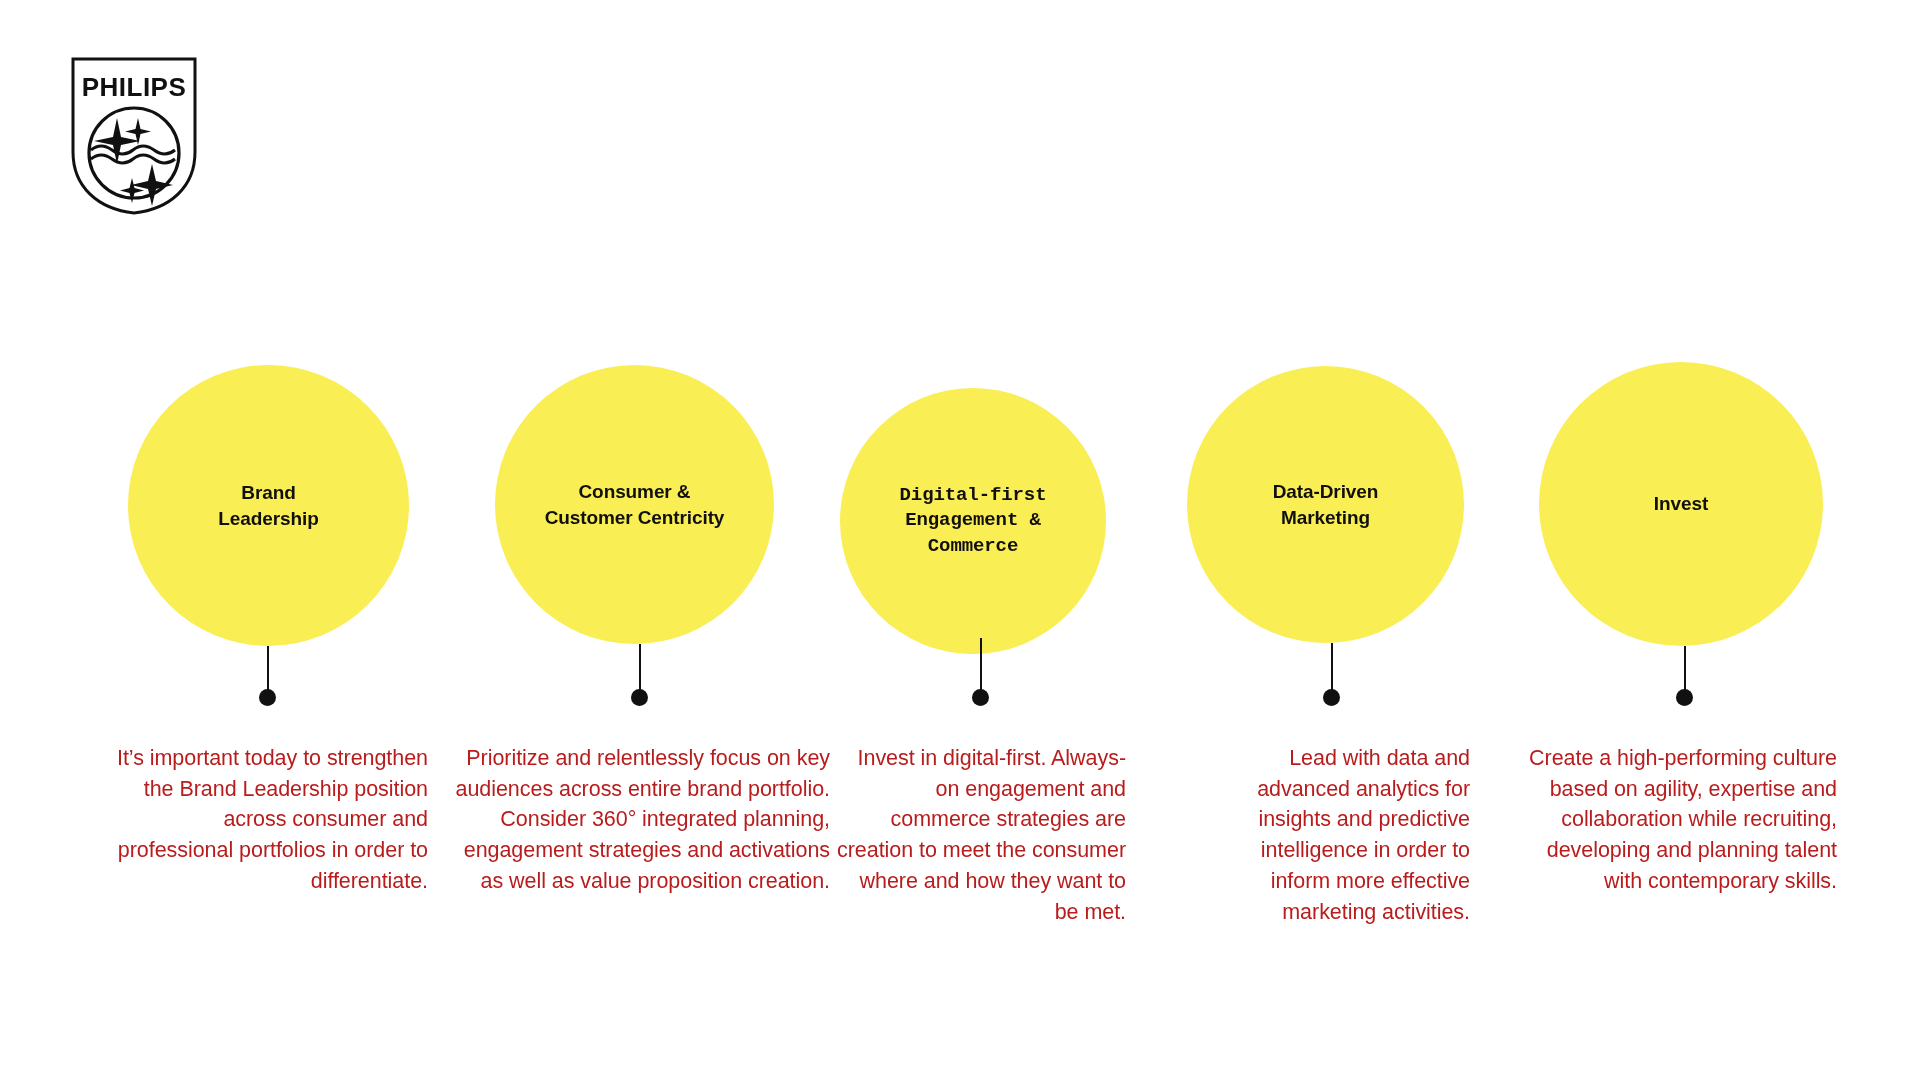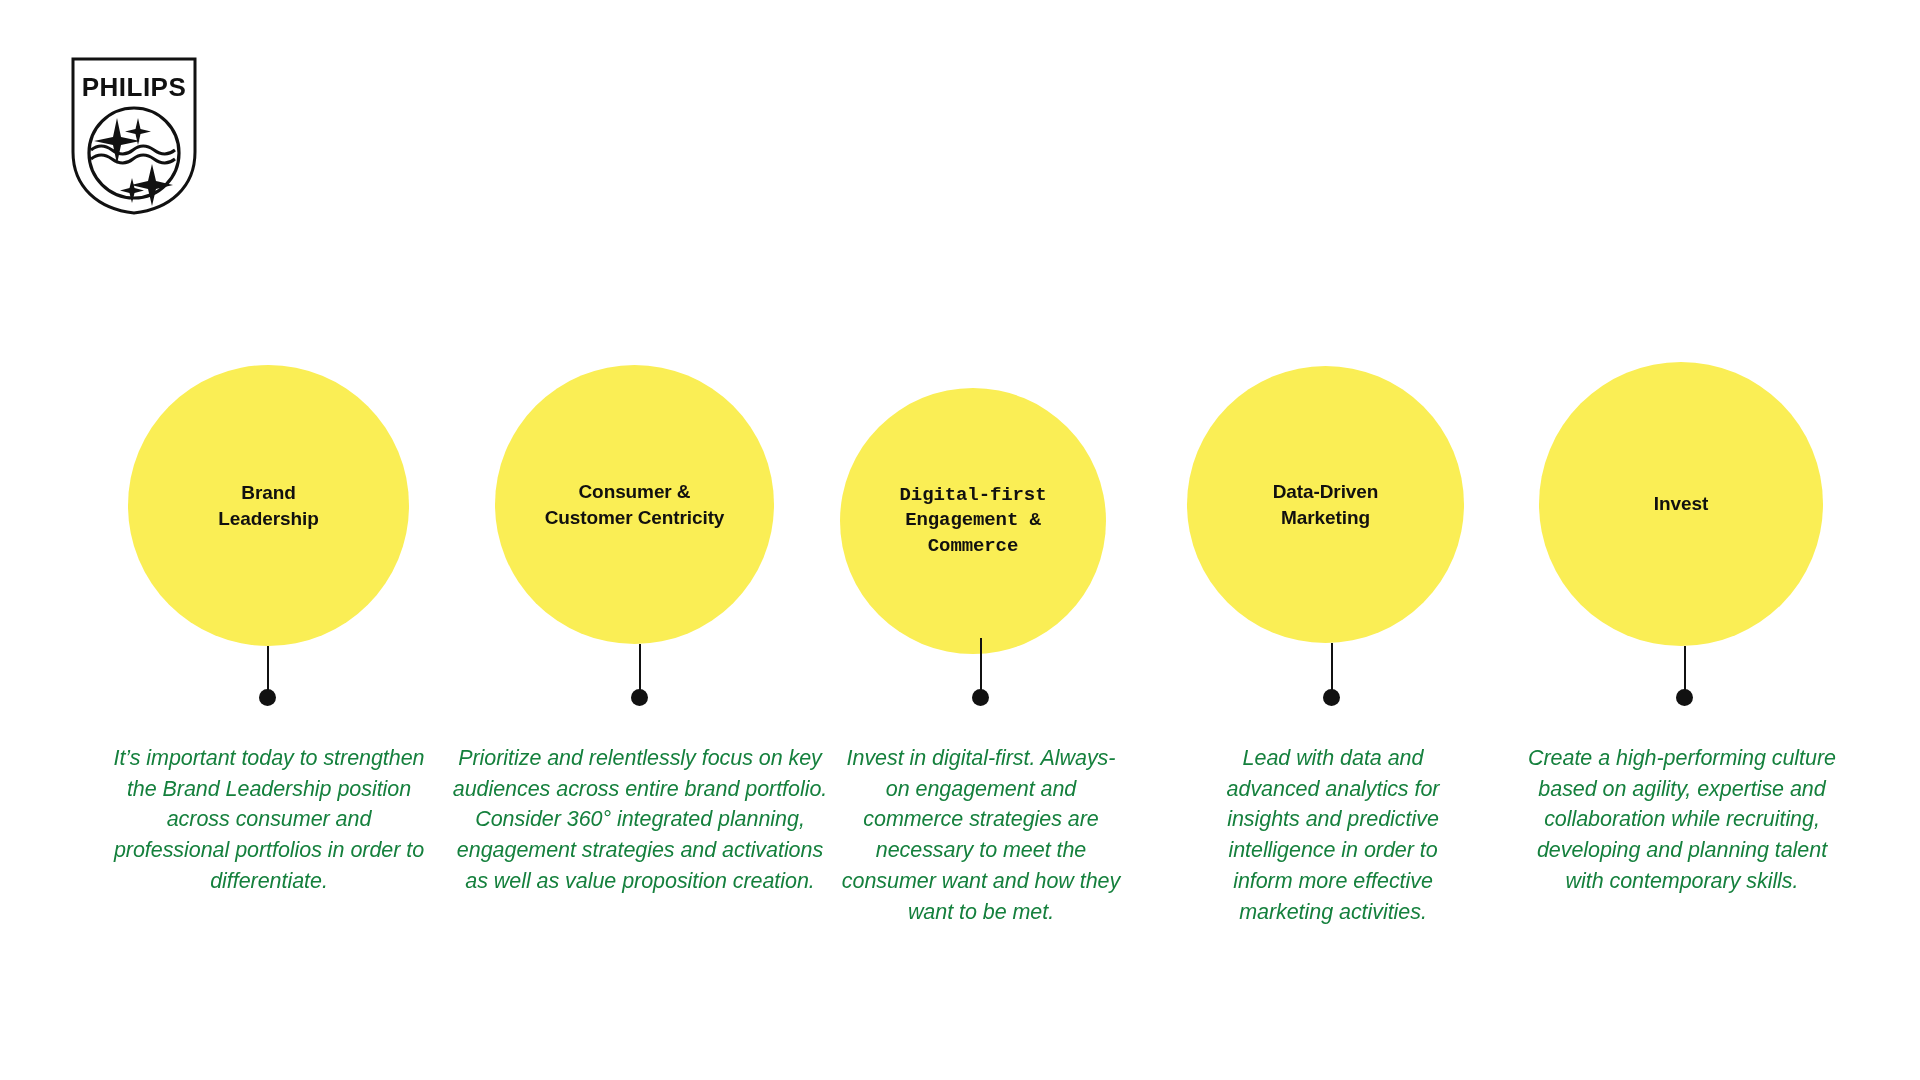--- a/index.html
+++ b/index.html
@@ -71,26 +71,25 @@
   .node-dot {
     position: absolute;
     width: 17px;
     height: 17px;
     border-radius: 50%;
     background: #111111;
   }
 
   .body-text {
     position: absolute;
-    text-align: center;
+    text-align: right;
     font-size: 21.5px;
     line-height: 1.43;
-    color: #15803d;
+    color: #b91c1c;
     letter-spacing: -0.05px;
-    font-style: italic;
   }
 
   
   .p0 .bubble { left: 128px; top: 325px; width: 281px; height: 281px; }
   .p0 .stem   { left: 267px; top: 606px; height: 49px; }
   .p0 .node-dot { left: 259px; top: 649px; }
   .p0 .body-text { left: 110px; top: 703px; width: 318px; }
 
   .p1 .bubble { left: 495px; top: 325px; width: 279px; height: 279px; }
   .p1 .stem   { left: 639px; top: 604px; height: 51px; }
@@ -162,21 +161,21 @@
   </div>
 
   <div class="pillar p2">
     <div class="bubble">
       <div class="bubble-label">Digital-first
 Engagement &amp;
 Commerce</div>
     </div>
     <div class="stem"></div>
     <div class="node-dot"></div>
-    <div class="body-text">Invest in digital-first. Always-on engagement and commerce strategies are necessary to meet the consumer want and how they want to be met.</div>
+    <div class="body-text">Invest in digital-first. Always-on engagement and commerce strategies are creation to meet the consumer where and how they want to be met.</div>
   </div>
 
   <div class="pillar p3">
     <div class="bubble">
       <div class="bubble-label">Data-Driven
 Marketing</div>
     </div>
     <div class="stem"></div>
     <div class="node-dot"></div>
     <div class="body-text">Lead with data and advanced analytics for insights and predictive intelligence in order to inform more effective marketing activities.</div>

